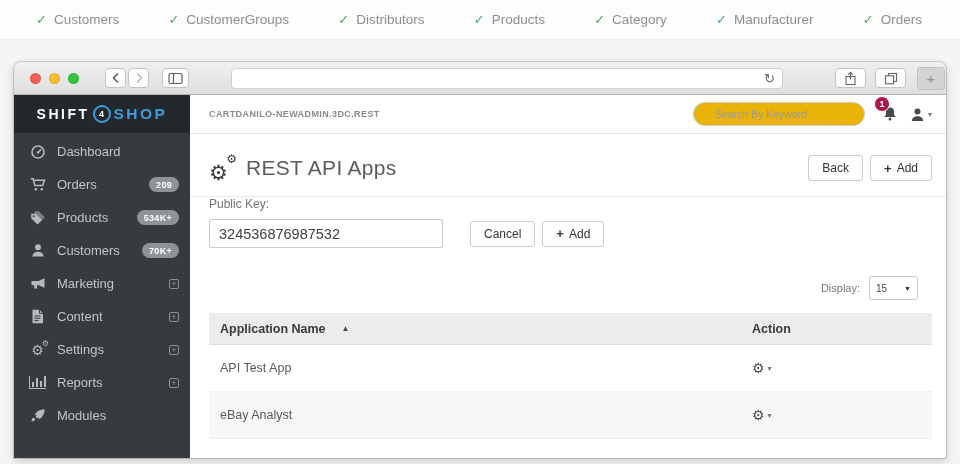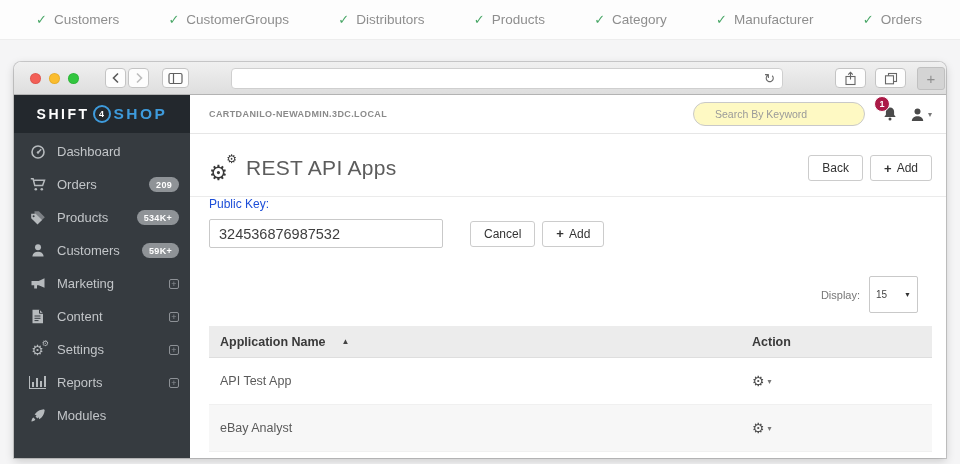--- a/index.html
+++ b/index.html
@@ -79,21 +79,21 @@
     color:#8d9196;font-size:9px;line-height:8px;text-align:center;box-sizing:border-box;
   }
   .gear-glyph{font-family:"DejaVu Sans",sans-serif;}
   .bars{display:flex;align-items:flex-end;gap:1.5px;border-bottom:1.5px solid currentColor;padding-bottom:.5px;border-left:1.5px solid currentColor;padding-left:1.5px;}
   .bars i{display:block;width:2.5px;background:currentColor;}
 
   
   .main{flex:1;background:#fff;display:flex;flex-direction:column;min-width:0;}
   .app-header{height:38px;border-bottom:1px solid #e6e6e6;display:flex;align-items:center;padding:0 14px 0 19px;box-sizing:content-box;}
   .domain{font-size:9px;font-weight:bold;color:#8a8a8a;letter-spacing:.4px;}
-  .search-box{margin-left:auto;width:172px;height:24px;border:1px solid #c9c9c9;border-radius:12px;display:flex;align-items:center;padding:0 19px;box-sizing:border-box;background:#fef9c3;}
+  .search-box{margin-left:auto;width:172px;height:24px;border:1px solid #c9c9c9;border-radius:12px;display:flex;align-items:center;padding:0 19px;box-sizing:border-box;background:#eab308;}
   .search-box input{border:none;outline:none;flex:1;font-size:10.5px;color:#555;background:transparent;}
   .search-box input::placeholder{color:#9a9a9a;}
   .bell-wrap{position:relative;margin-left:17px;color:#4a4a4a;display:flex;}
   .notif-badge{
     position:absolute;top:-10px;left:-8px;width:16px;height:16px;border-radius:50%;
     background:#ab1a47;border:1px solid #fff;color:#fff;font-size:9px;font-weight:bold;
     display:flex;align-items:center;justify-content:center;box-sizing:border-box;
   }
   .user-wrap{display:flex;align-items:center;gap:3px;margin-left:12px;color:#4a4a4a;}
   .caret{font-size:8px;color:#777;}
@@ -105,28 +105,28 @@
   .cogs .small{position:absolute;right:0;top:-2px;font-size:12px;line-height:1;}
   .page-title{font-size:21px;color:#5c5c5c;letter-spacing:.3px;text-align:right;}
   .title-buttons{margin-left:auto;display:flex;gap:7px;}
   .btn{
     background:#fff;border:1px solid #ccc;border-radius:3px;
     font-size:12px;color:#333;padding:5px 13px;
     display:flex;align-items:center;gap:5px;box-sizing:border-box;
   }
   .plus{font-weight:bold;font-size:13px;line-height:1;}
   .divider{border-bottom:1px solid #ebebeb;margin:4px -14px 0 -19px;}
-  .pk-label{font-size:12px;color:#1d4ed8;}
+  .pk-label{font-size:12px;color:#737373;}
   .pk-row{margin-top:8px;display:flex;align-items:center;}
   .pk-input{width:214px;height:27px;border:1px solid #c9c9c9;border-radius:2px;padding:0 9px;font-size:14.5px;color:#3f3f3f;outline:none;}
   .pk-buttons{margin-left:27px;display:flex;gap:7px;}
   .display-row{display:flex;justify-content:flex-end;align-items:center;gap:9px;margin-top:28px;padding-right:14px;}
   .display-label{font-size:11px;color:#777;}
   .display-select{
-    width:49px;height:37px;border:1px solid #c9c9c9;border-radius:2px;
+    width:49px;height:24px;border:1px solid #c9c9c9;border-radius:2px;
     display:flex;align-items:center;justify-content:space-between;
     padding:4px 6px;font-size:10px;color:#444;box-sizing:border-box;background:#fff;
   }
   .select-caret{font-size:7px;color:#333;}
   .table{margin-top:13px;}
   .thead{display:flex;align-items:center;height:31px;background:#ececec;border-bottom:1px solid #dedede;font-size:12.5px;font-weight:bold;color:#3a3a3a;}
   .th-name{flex:1;padding-left:11px;display:flex;align-items:center;gap:16px;}
   .th-action{width:180px;flex-shrink:0;}
   .sort{font-size:8px;color:#444;}
   .trow{display:flex;align-items:center;height:46px;font-size:12.5px;color:#5a5a5a;border-bottom:1px solid #f0f0f0;}
@@ -267,21 +267,21 @@
         </div>
 
         <div class="menu-item">
           <span class="mi-icon">
             <svg width="14" height="15" viewBox="0 0 14 15">
                 <circle cx="7" cy="4.2" r="3" fill="currentColor"></circle>
                 <path d="M1.4 13.6c0-3.1 2.5-4.8 5.6-4.8s5.6 1.7 5.6 4.8z" fill="currentColor"></path>
               </svg>
           </span>
           <span class="mi-label">Customers</span>
-          <span class="badge">59K+</span>
+          <span class="badge">70K+</span>
         </div>
 
         <div class="menu-item">
           <span class="mi-icon">
             <svg width="16" height="14" viewBox="0 0 16 14">
                 <path d="M14.5 1.2v9.6L8.7 8.2H7v3.4H4.2V8.2H1.5V3.9h7.2z" fill="currentColor"></path>
               </svg>
           </span>
           <span class="mi-label">Marketing</span>
           <span class="expand">+</span>
@@ -332,21 +332,21 @@
           </span>
           <span class="mi-label">Modules</span>
         </div>
 
       </nav>
     </aside>
 
     <div class="main">
 
       <div class="app-header">
-        <span class="domain">CARTDANILO-NEWADMIN.3DC.LOCAL</span>
+        <span class="domain">CARTDANILO-NEWADMIN.3DC.REST</span>
         <div class="search-box">
           <input type="text" placeholder="Search By Keyword" style="">
           <svg width="14" height="14" viewBox="0 0 14 14">
               <circle cx="6" cy="6" r="4.3" fill="none" stroke="#3c3c3c" stroke-width="1.4"></circle>
               <line x1="9.3" y1="9.3" x2="12.8" y2="12.8" stroke="#3c3c3c" stroke-width="1.6"></line>
             </svg>
         </div>
         <div class="bell-wrap">
           <span class="notif-badge">1</span>
           <svg width="16" height="16" viewBox="0 0 16 16">

